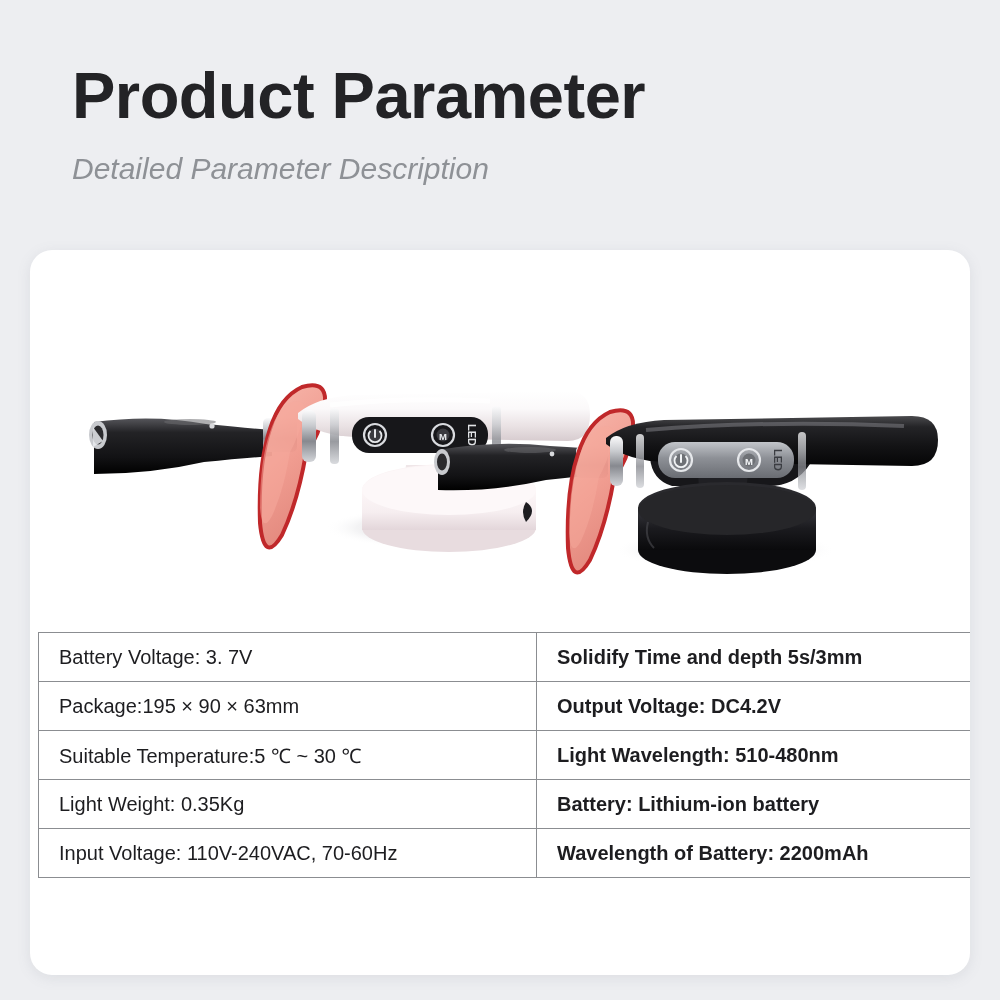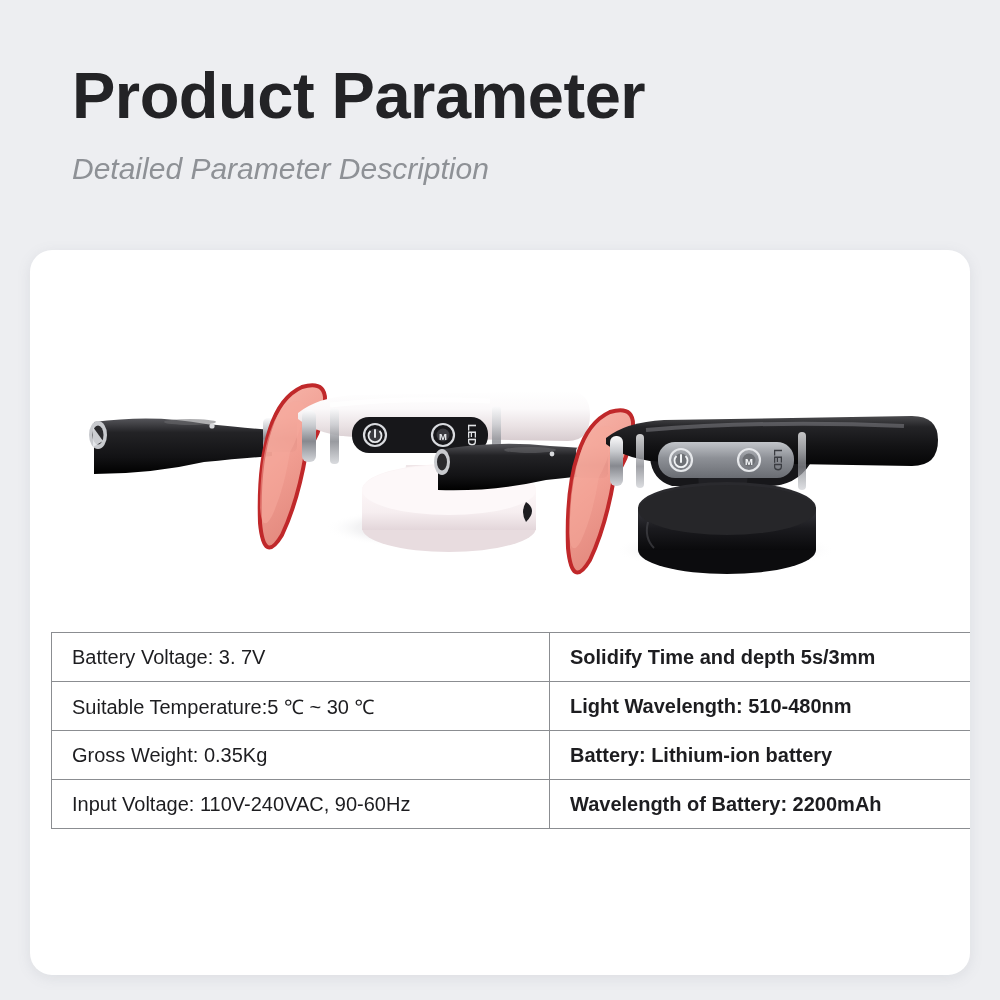--- a/index.html
+++ b/index.html
@@ -64,21 +64,21 @@
     left: 0;
     top: 0;
     width: 940px;
     height: 370px;
   }
   .photo svg { display:block; width:940px; height:370px; }
 
   
   .spec-table {
     position: absolute;
-    left: 21px;
+    left: 8px;
     top: 382px;
     width: 901px;
     border-collapse: collapse;
     table-layout: fixed;
   }
   .spec-table td {
     border: 1px solid #8b8d91;
     height: 48px;
     padding: 0 0 0 20px;
     font-size: 20px;
@@ -255,28 +255,32 @@
       </svg>
     </div>
 
     <table class="spec-table">
       <tbody>
         <tr>
           <td class="left-col">Battery Voltage: 3. 7V</td>
           <td class="right-col">Solidify Time and depth 5s/3mm</td>
         </tr>
         <tr>
+          <td class="left-col">Package:195 × 90 × 63mm</td>
+          <td class="right-col">Output Voltage: DC4.2V</td>
+        </tr>
+        <tr>
           <td class="left-col">Suitable Temperature:5 ℃ ~ 30 ℃</td>
           <td class="right-col">Light Wavelength: 510-480nm</td>
         </tr>
         <tr>
-          <td class="left-col">Gross Weight: 0.35Kg</td>
+          <td class="left-col">Light Weight: 0.35Kg</td>
           <td class="right-col">Battery: Lithium-ion battery</td>
         </tr>
         <tr>
-          <td class="left-col">Input Voltage: 110V-240VAC, 90-60Hz</td>
+          <td class="left-col">Input Voltage: 110V-240VAC, 70-60Hz</td>
           <td class="right-col">Wavelength of Battery: 2200mAh</td>
         </tr>
       </tbody>
     </table>
 
   </div>
 </div>
 
 </body></html>

